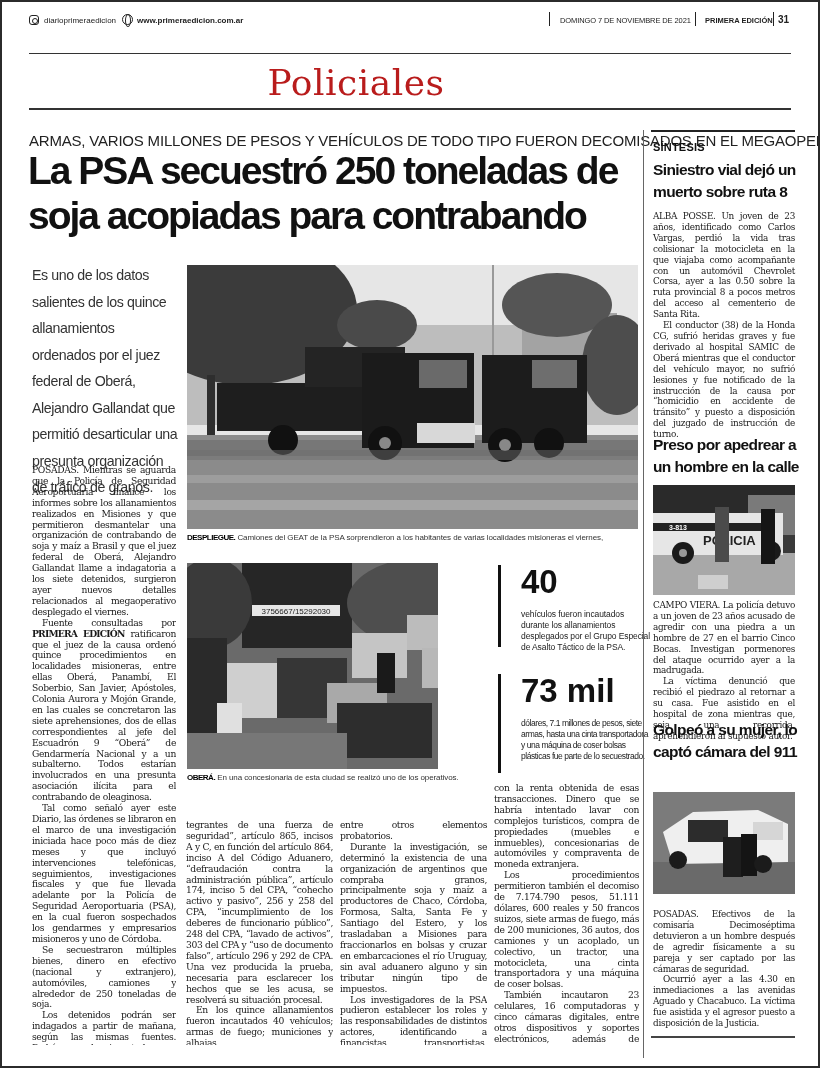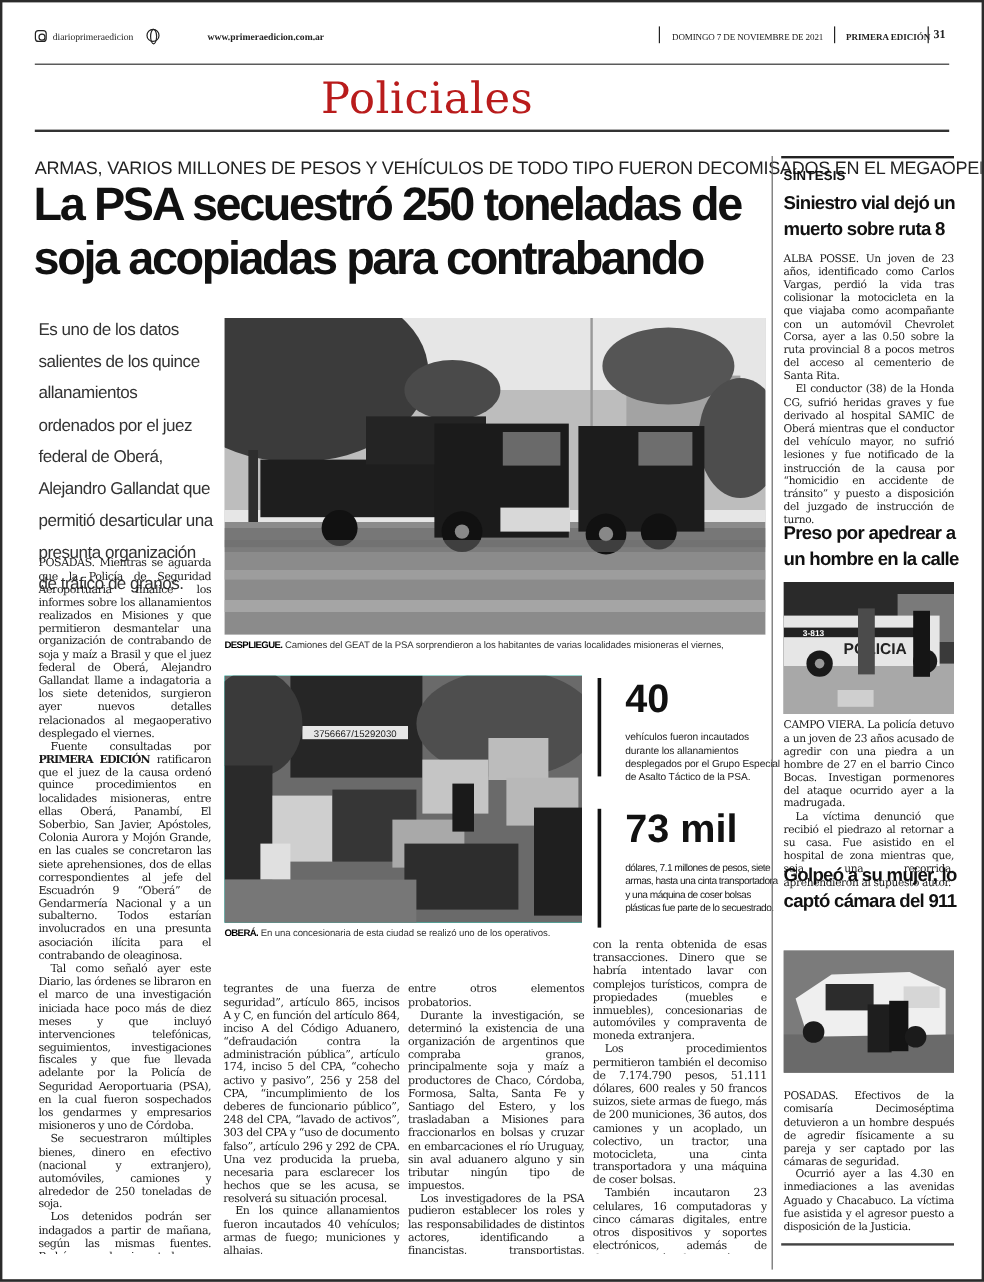--- a/index.html
+++ b/index.html
@@ -1,26 +1,26 @@
 <!DOCTYPE html>
 <html><head>
 <meta charset="utf-8">
 <style>
   * { box-sizing: border-box; margin: 0; padding: 0; }
   html, body { width: 820px; height: 1068px; background: #2b2b2b; overflow: hidden; }
   .page { position: absolute; left: 2px; top: 2px; width: 816px; height: 1064px; background: #fff; overflow: hidden; }
 
   
-  .topbar { position: absolute; left: 27px; top: 20px; width: 762px; height: 20px; font-family: Liberation Serif, serif; font-size: 8px; color: #222; }
+  .topbar { position: absolute; left: 27px; top: 10px; width: 762px; height: 20px; font-family: Liberation Sans, sans-serif; font-size: 8px; color: #222; }
   .topbar .ig { position: absolute; left: 0; top: 3px; width: 10px; height: 10px; border: 1.3px solid #222; border-radius: 3px; }
   .topbar .ig::after { content: ""; position: absolute; left: 2px; top: 2px; width: 4px; height: 4px; border: 1px solid #222; border-radius: 50%; }
   .topbar .handle { position: absolute; left: 15px; top: 4px; }
   .topbar .globe { position: absolute; left: 93px; top: 2px; width: 11px; height: 11px; border: 1.2px solid #222; border-radius: 50%; }
   .topbar .globe::before { content: ""; position: absolute; left: 2px; top: -1px; width: 4px; height: 11px; border: 1px solid #222; border-radius: 50%; }
-  .topbar .url { position: absolute; left: 108px; top: 4px; font-weight: bold; margin-left: 36px; }
+  .topbar .url { position: absolute; left: 108px; top: 4px; font-weight: bold; }
   .topbar .sep1 { position: absolute; left: 520px; top: 0; width: 1px; height: 14px; background: #222; }
   .topbar .date { position: absolute; left: 531px; top: 4px; font-size: 7.5px; letter-spacing: -0.1px; }
   .topbar .sep2 { position: absolute; left: 666px; top: 0; width: 1px; height: 14px; background: #222; }
   .topbar .ed { position: absolute; left: 676px; top: 4px; font-weight: bold; font-size: 7.5px; }
   .topbar .sep3 { position: absolute; left: 744px; top: 0; width: 1px; height: 14px; background: #222; }
   .topbar .pg { position: absolute; left: 749px; top: 2px; font-weight: bold; font-size: 10px; }
   .rule1 { position: absolute; left: 27px; top: 51px; width: 762px; height: 1px; background: #333; }
   .section-title { position: absolute; left: 0; top: 60px; width: 708px; text-align: center; font-family: "DejaVu Serif", serif; font-size: 36px; color: #b91c1c; letter-spacing: 0.5px; font-weight: normal; }
   .rule2 { position: absolute; left: 27px; top: 106px; width: 762px; height: 1.5px; background: #333; }
 
@@ -35,21 +35,21 @@
   .col1 { position: absolute; left: 30px; top: 463px; width: 144px; height: 580px; overflow: hidden; }
   .col2 { position: absolute; left: 184px; top: 818px; width: 147px; height: 225px; overflow: hidden; }
   .col3 { position: absolute; left: 338px; top: 818px; width: 147px; height: 225px; overflow: hidden; }
   .col4 { position: absolute; left: 492px; top: 781px; width: 145px; height: 262px; overflow: hidden; }
   .brand { font-weight: bold; font-family: "DejaVu Serif", serif; letter-spacing: -0.8px; }
 
   
   .photo1 { position: absolute; left: 185px; top: 263px; width: 451px; height: 264px; overflow: hidden; background: #cfcfcf; }
   .cap1 { position: absolute; left: 185px; top: 531px; width: 455px; font-family: "Liberation Sans", sans-serif; font-size: 8px; color: #333; white-space: nowrap; letter-spacing: -0.1px; }
   .cap-lead { font-weight: bold; color: #000; letter-spacing: -0.5px; }
-  .photo2 { position: absolute; left: 185px; top: 561px; width: 298px; height: 206px; overflow: hidden; background: #14b8a6; }
+  .photo2 { position: absolute; left: 185px; top: 561px; width: 251px; height: 206px; overflow: hidden; background: #0369a1; }
   .cap2 { position: absolute; left: 185px; top: 771px; width: 300px; font-family: "Liberation Sans", sans-serif; font-size: 8px; color: #333; white-space: nowrap; letter-spacing: -0.1px; }
 
   
   .stat { position: absolute; left: 496px; border-left: 3px solid #111; padding-left: 20px; }
   .stat1 { top: 563px; height: 82px; }
   .stat2 { top: 672px; height: 99px; }
   .stat .num { font-family: "Liberation Sans", sans-serif; font-weight: bold; font-size: 33px; line-height: 34px; color: #111; }
   .stat .txt { margin-top: 10px; width: 132px; font-family: "Liberation Sans", sans-serif; font-size: 8.5px; line-height: 11px; color: #222; letter-spacing: -0.1px; }
   .stat2 .txt { letter-spacing: -0.45px; }
 

